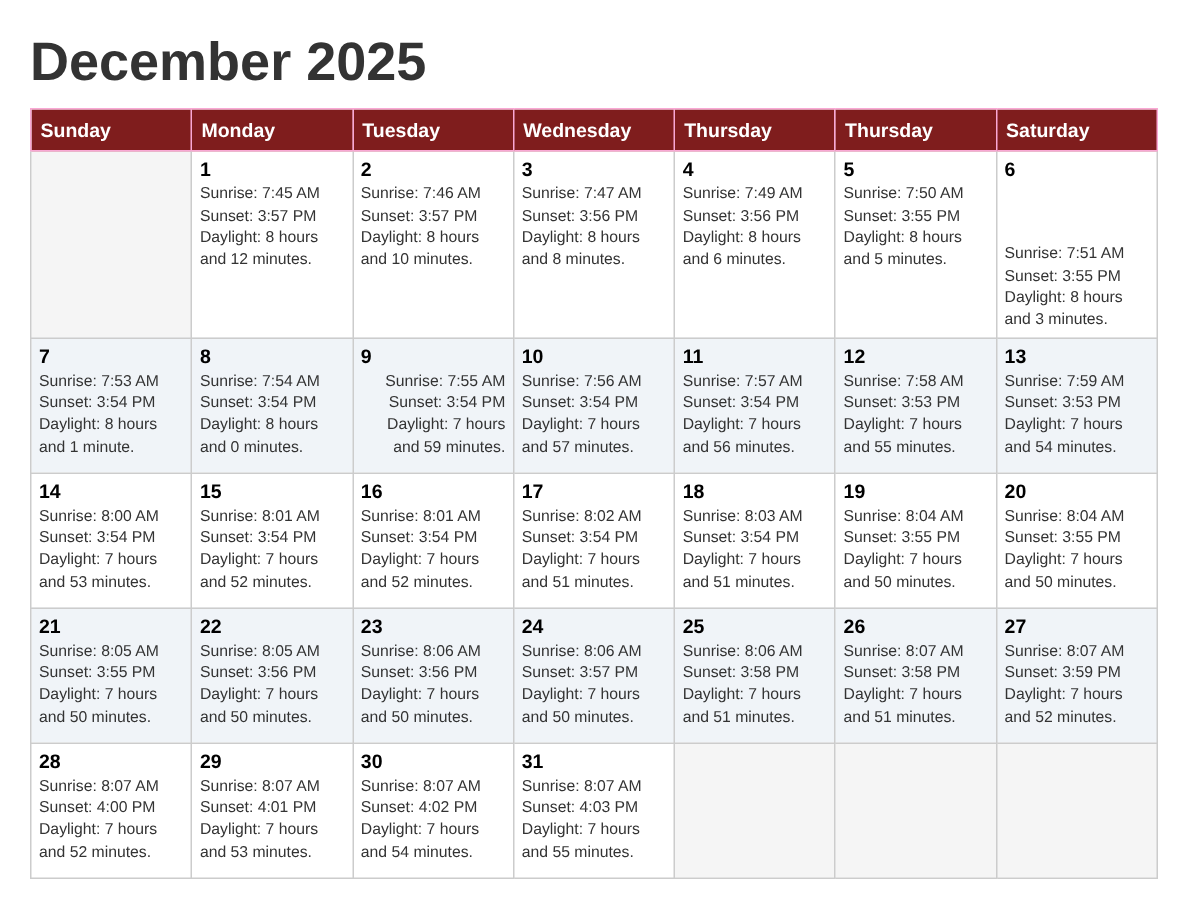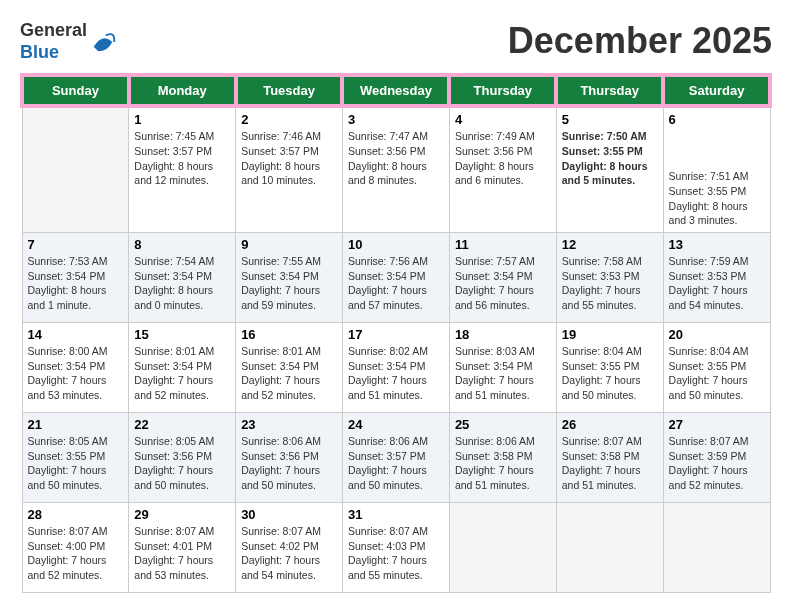--- a/index.html
+++ b/index.html
@@ -43,27 +43,27 @@
     .location-title {
       font-size: 16px;
       color: #333;
     }
     .calendar {
       width: 100%;
       border-collapse: collapse;
       font-size: 11px;
     }
     .calendar th {
-      background: #15803d;
+      background: #7f1d1d;
       color: #fff;
-      text-align: center;
+      text-align: left;
       padding: 6px 6px;
       font-size: 13px;
       font-weight: bold;
-      border: 4px solid #f9a8d4;
+      border: 1px solid #f9a8d4;
     }
     .calendar td {
       vertical-align: top;
       border: 1px solid #ccc;
       padding: 4px 5px;
       width: 107px;
       min-height: 80px;
       height: 90px;
       background: #fff;
     }
@@ -87,34 +87,20 @@
       background: #fff;
     }
     .calendar tbody tr:nth-child(even) td {
       background: #f0f4f8;
     }
   </style>
 </head>
 <body>
 
 <div class="header">
-  <div class="logo">
-    <div>
-      <div style="display:flex;align-items:center;">
-        <span class="logo-text">
-          <span class="logo-general">General</span><br>
-          <span class="logo-blue">Blue</span>
-        </span>
-        <svg class="logo-icon" viewBox="0 0 30 30" xmlns="http://www.w3.org/2000/svg">
-          <path d="M5 20 Q15 5 25 15 Q20 25 10 25 Z" fill="#1a6db5"></path>
-          <path d="M18 8 Q28 3 27 15" fill="none" stroke="#1a6db5" stroke-width="2"></path>
-        </svg>
-      </div>
-    </div>
-  </div>
   <div class="title-block">
     <div class="month-title">December 2025</div>
   </div>
 </div>
 
 <table class="calendar">
   <thead>
     <tr>
     <th>Sunday</th>
         <th>Monday</th>
@@ -151,21 +137,21 @@
         </td>
         <td>
           <div class="day-number">4</div>
           <div class="day-info" style="white-space: pre-line;">Sunrise: 7:49 AM
 Sunset: 3:56 PM
 Daylight: 8 hours
 and 6 minutes.</div>
         </td>
         <td>
           <div class="day-number">5</div>
-          <div class="day-info" style="white-space: pre-line; font-weight: bold;">Sunrise: 7:50 AM
+          <div class="day-info" style="white-space: pre-line;">Sunrise: 7:50 AM
 Sunset: 3:55 PM
 Daylight: 8 hours
 and 5 minutes.</div>
         </td>
         <td>
           <div class="day-number">6</div>
           <div class="day-info" style="white-space: pre-line; margin-top: 42px;">Sunrise: 7:51 AM
 Sunset: 3:55 PM
 Daylight: 8 hours
 and 3 minutes.</div>
@@ -181,21 +167,21 @@
         </td>
         <td>
           <div class="day-number">8</div>
           <div class="day-info" style="white-space: pre-line;">Sunrise: 7:54 AM
 Sunset: 3:54 PM
 Daylight: 8 hours
 and 0 minutes.</div>
         </td>
         <td>
           <div class="day-number">9</div>
-          <div class="day-info" style="white-space: pre-line;">Sunrise: 7:55 AM
+          <div class="day-info" style="white-space: pre-line; text-align: right;">Sunrise: 7:55 AM
 Sunset: 3:54 PM
 Daylight: 7 hours
 and 59 minutes.</div>
         </td>
         <td>
           <div class="day-number">10</div>
           <div class="day-info" style="white-space: pre-line;">Sunrise: 7:56 AM
 Sunset: 3:54 PM
 Daylight: 7 hours
 and 57 minutes.</div>

